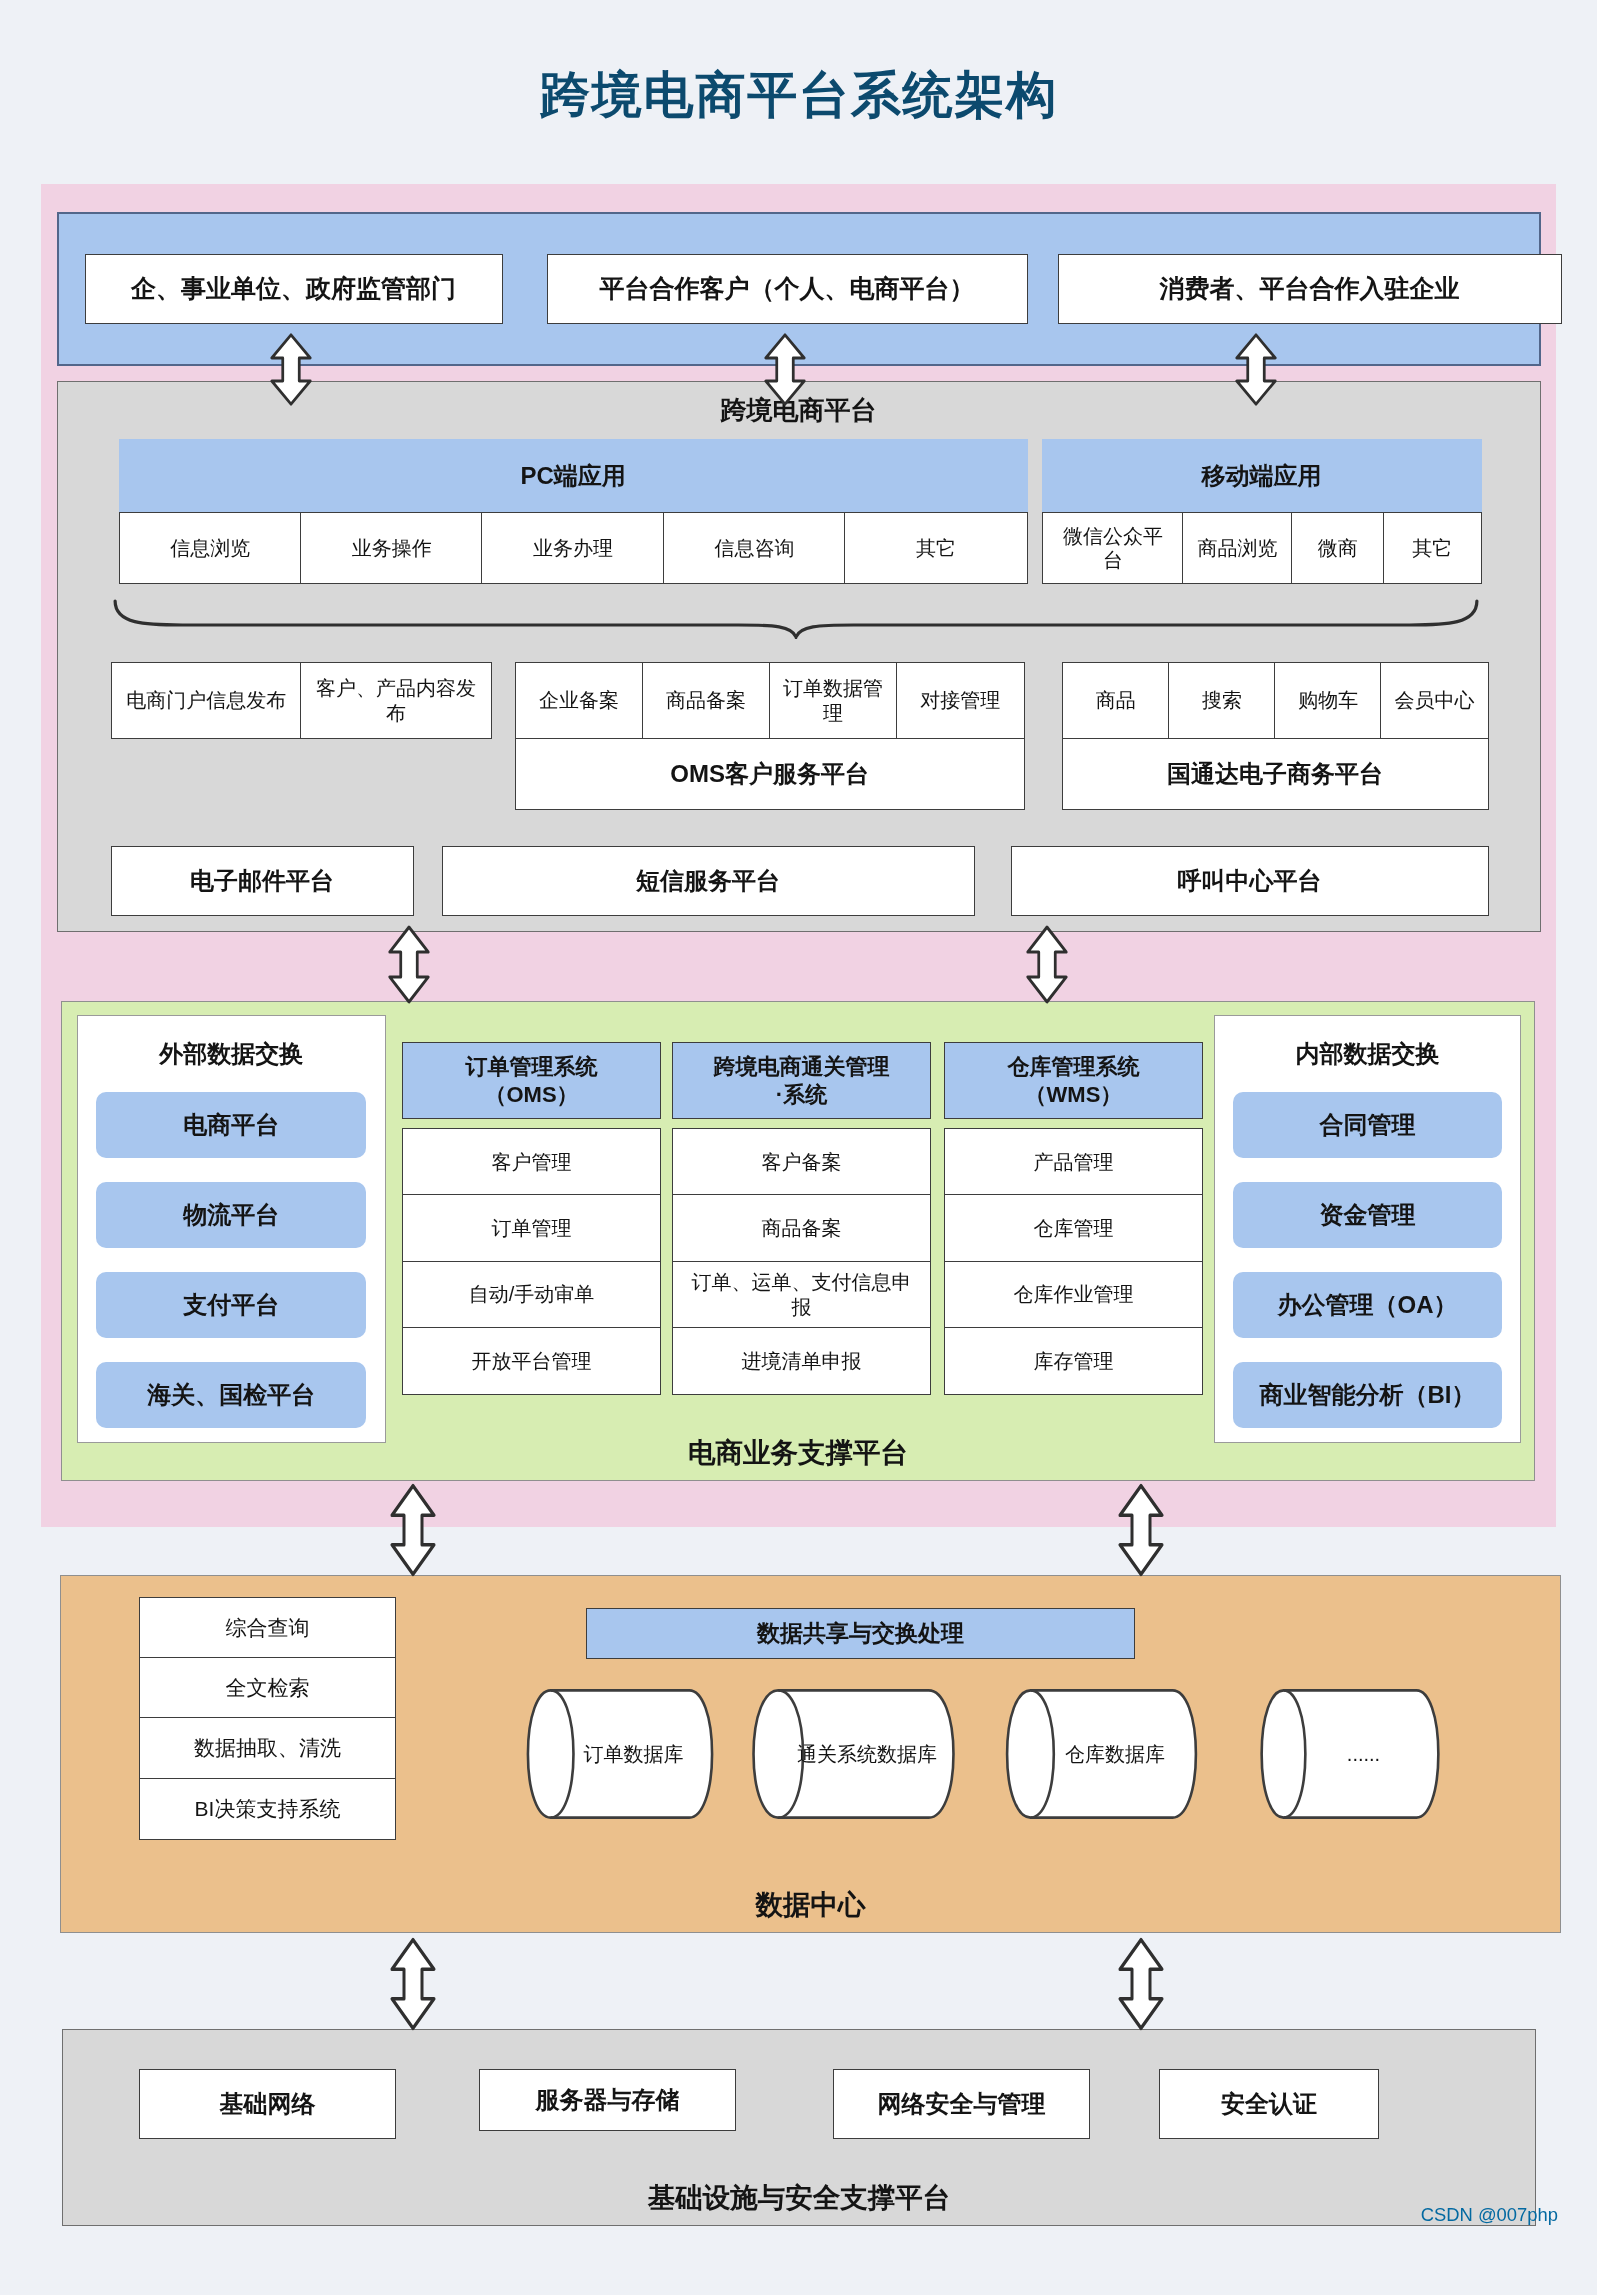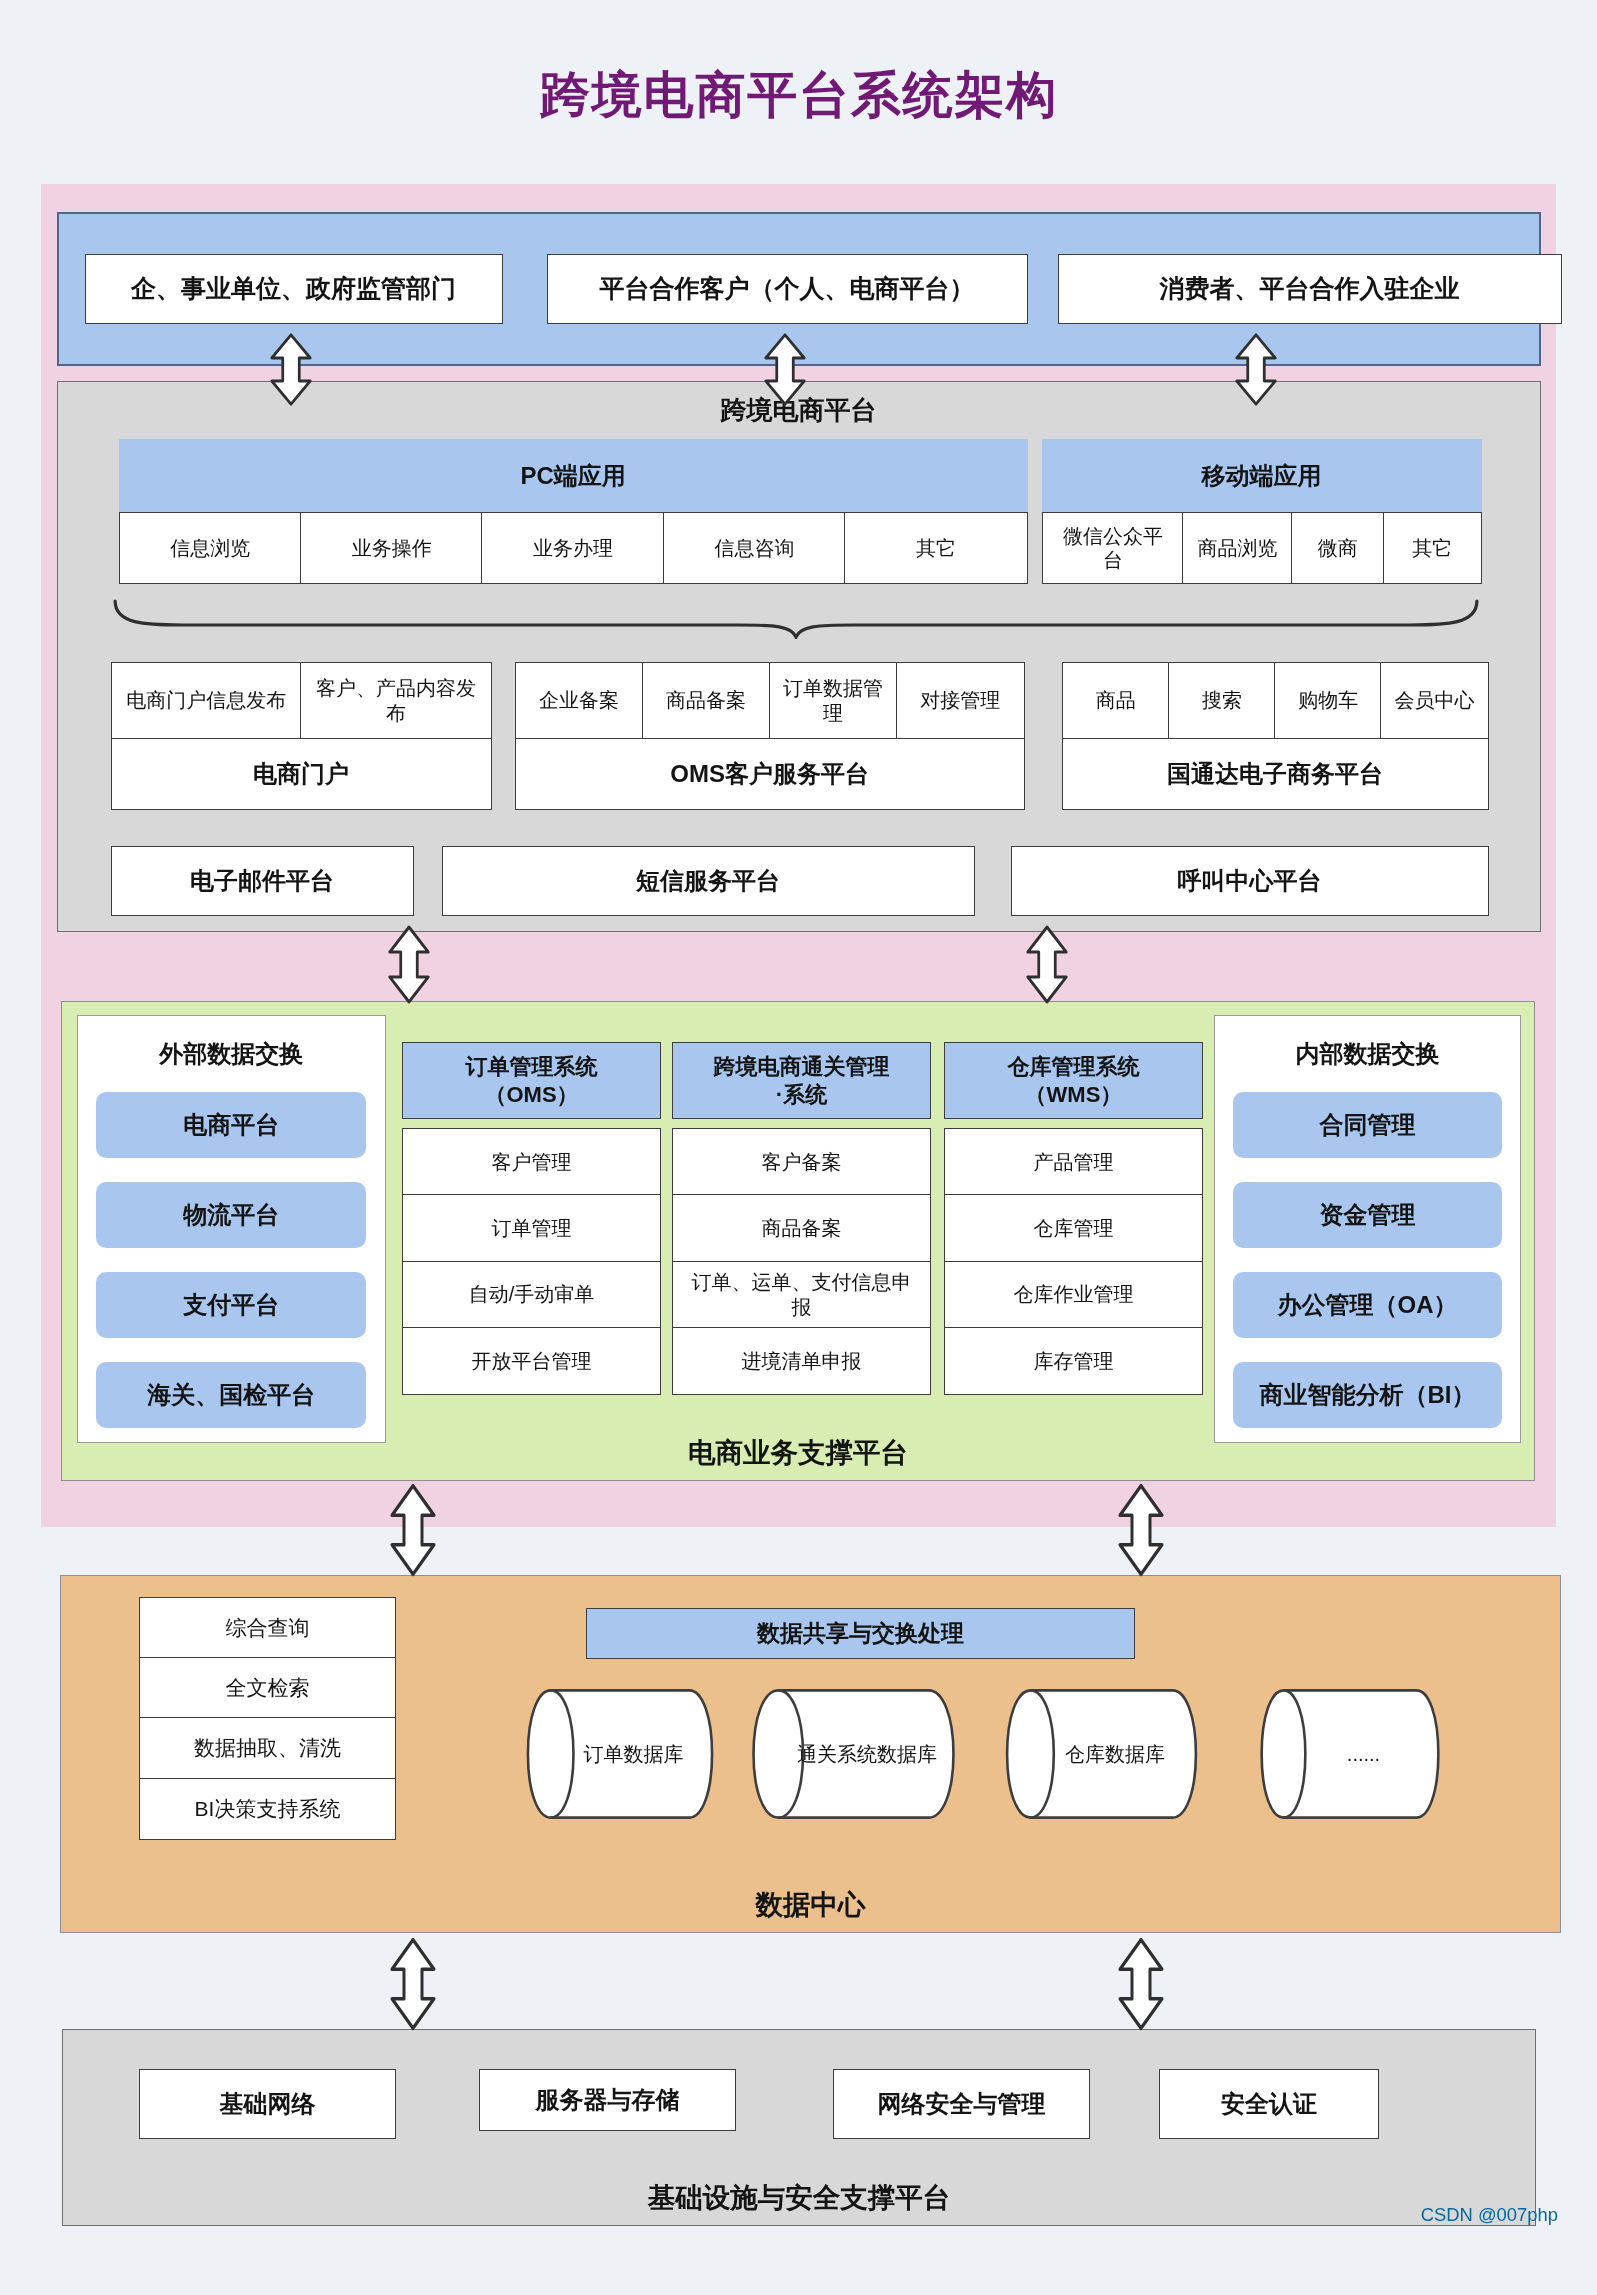--- a/index.html
+++ b/index.html
@@ -5,21 +5,21 @@
   * { margin:0; padding:0; box-sizing:border-box; }
   html,body { background:#e8ecf2; }
   .page {
     position:relative; width:1598px; height:2296px; margin:0 auto;
     background:#eef1f6; overflow:hidden;
     font-family:"Liberation Sans","DejaVu Sans",sans-serif; color:#141414;
   }
   .abs { position:absolute; }
   .title {
     position:absolute; top:62px; left:0; width:100%; text-align:center;
-    font-size:50px; font-weight:bold; color:#701a75; letter-spacing:1.8px;
+    font-size:50px; font-weight:bold; color:#0c4a6e; letter-spacing:1.8px;
   }
   .band-pink { background:#f1d2e3; }
   .band-blue { background:#a8c6ee; border:2.8px solid #52668a; }
   .sect-gray { background:#d8d8d8; border:1.8px solid #6f6f6f; }
   .sect-green { background:#d7edb2; border:1.8px solid #8f8f8f; }
   .sect-orange { background:#ebc08c; border:1.8px solid #8f8f8f; }
 
   .wbox {
     background:#fff; border:1.8px solid #3d3d3d;
     display:flex; align-items:center; justify-content:center; text-align:center;
@@ -131,21 +131,20 @@
 
       <svg class="brace" style="left:53px;top:217px;width:1370px;height:40px" viewBox="0 0 1000 40" preserveAspectRatio="none">
         <path d="M3,2 C3,25 25,26 52,26 L458,26 C484,26 497,27 500,38 C503,27 516,26 542,26 L948,26 C975,26 997,25 997,2"></path>
       </svg>
 
       <div class="abs" style="left:53px;top:280px;width:381px">
         <div class="cellrow" style="height:77px">
           <div class="cell">电商门户信息发布</div>
           <div class="cell">客户、产品内容发布</div>
         </div>
-        <div class="wbox grouplabel" style="height:73px;margin-top:-1.8px">电商门户</div>
       </div>
 
       <div class="abs" style="left:457px;top:280px;width:510px">
         <div class="cellrow" style="height:77px">
           <div class="cell">企业备案</div>
           <div class="cell">商品备案</div>
           <div class="cell">订单数据管理</div>
           <div class="cell">对接管理</div>
         </div>
         <div class="wbox grouplabel" style="height:73px;margin-top:-1.8px">OMS客户服务平台</div>

